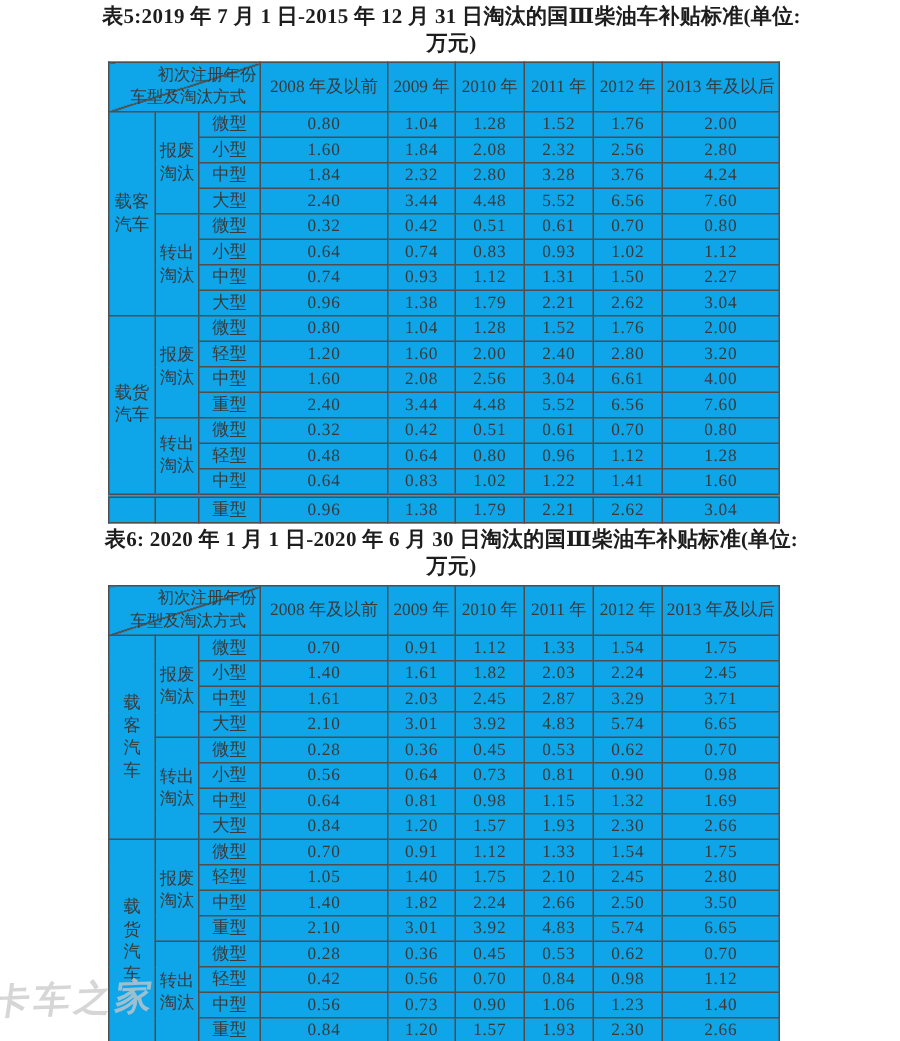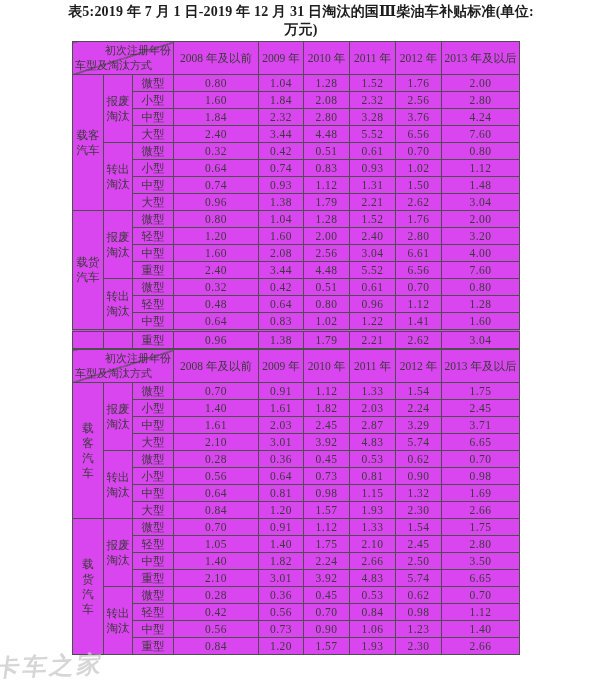--- a/index.html
+++ b/index.html
@@ -8,49 +8,49 @@
     font-family:"Liberation Serif","DejaVu Serif",serif;color:#3a3a3a;
   }
   .page{position:absolute;left:0;top:0;width:600px;height:694px;}
   .title{
     width:478px;margin:3px 0 2px 62px;text-align:center;
     font-size:14px;line-height:18px;font-weight:bold;color:#1d1d1d;
     letter-spacing:0.2px;
   }
   table.subsidy{
     border-collapse:collapse;table-layout:fixed;
-    margin-left:72px;background:#d946ef;
+    margin-left:72px;background:#0ea5e9;
   }
   table.subsidy th,table.subsidy td{
     border:1px solid #4e4e4e;padding:0;text-align:center;
     font-size:11.5px;line-height:15px;height:16px;overflow:hidden;
     font-weight:normal;color:#3a3a3a;
   }
   table.subsidy thead th{height:32px;}
   th.corner{position:relative;padding:0;
     background:linear-gradient(to bottom right,transparent calc(50% - 0.6px),#4e4e4e calc(50% - 0.6px),#4e4e4e calc(50% + 0.6px),transparent calc(50% + 0.6px));
   }
   .c-top{position:absolute;top:1px;right:2px;font-size:11px;}
-  .c-bot{position:absolute;bottom:1px;left:2px;font-size:11px;}
+  .c-bot{position:absolute;bottom:1px;left:14px;font-size:11px;}
   td.v-label,td.m-label{white-space:pre-line;line-height:14px;}
   td.num{letter-spacing:0.5px;}
   tr.split-row td{border-top:3px double #4e4e4e;}
   .watermark{
     position:absolute;left:-4px;top:650px;
     font-size:24px;font-weight:bold;color:#c9c9c9;opacity:0.75;
     letter-spacing:3px;transform:skewX(-10deg) rotate(-2deg);
     font-family:"Liberation Sans","DejaVu Sans",sans-serif;
   }
 </style>
 </head>
 <body>
 
 <div class="page">
 
-  <div class="title">表5:2019 年 7 月 1 日-2019 年 12 月 31 日淘汰的国Ⅲ柴油车补贴标准(单位: 万元)</div>
+  <div class="title">表5:2019 年 7 月 1 日-2015 年 12 月 31 日淘汰的国Ⅲ柴油车补贴标准(单位: 万元)</div>
   <table class="subsidy" id="table5">
       <colgroup>
         <col style="width: 31px;">
         <col style="width: 29px;">
         <col style="width: 41px;">
         <col style="width: 85px;">
         <col style="width: 45px;">
         <col style="width: 46px;">
         <col style="width: 46px;">
         <col style="width: 46px;">
@@ -131,21 +131,21 @@
           <td class="num">1.02</td>
           <td class="num">1.12</td>
         </tr>
         <tr>
           <td>中型</td>
           <td class="num">0.74</td>
           <td class="num">0.93</td>
           <td class="num">1.12</td>
           <td class="num">1.31</td>
           <td class="num">1.50</td>
-          <td class="num">1.48</td>
+          <td class="num">2.27</td>
         </tr>
         <tr>
           <td>大型</td>
           <td class="num">0.96</td>
           <td class="num">1.38</td>
           <td class="num">1.79</td>
           <td class="num">2.21</td>
           <td class="num">2.62</td>
           <td class="num">3.04</td>
         </tr>
@@ -225,20 +225,21 @@
           <td class="num">0.96</td>
           <td class="num">1.38</td>
           <td class="num">1.79</td>
           <td class="num">2.21</td>
           <td class="num">2.62</td>
           <td class="num">3.04</td>
         </tr>
       </tbody>
     </table>
 
+  <div class="title">表6: 2020 年 1 月 1 日-2020 年 6 月 30 日淘汰的国Ⅲ柴油车补贴标准(单位: 万元)</div>
   <table class="subsidy" id="table6">
       <colgroup>
         <col style="width: 31px;">
         <col style="width: 29px;">
         <col style="width: 41px;">
         <col style="width: 85px;">
         <col style="width: 45px;">
         <col style="width: 46px;">
         <col style="width: 46px;">
         <col style="width: 46px;">

